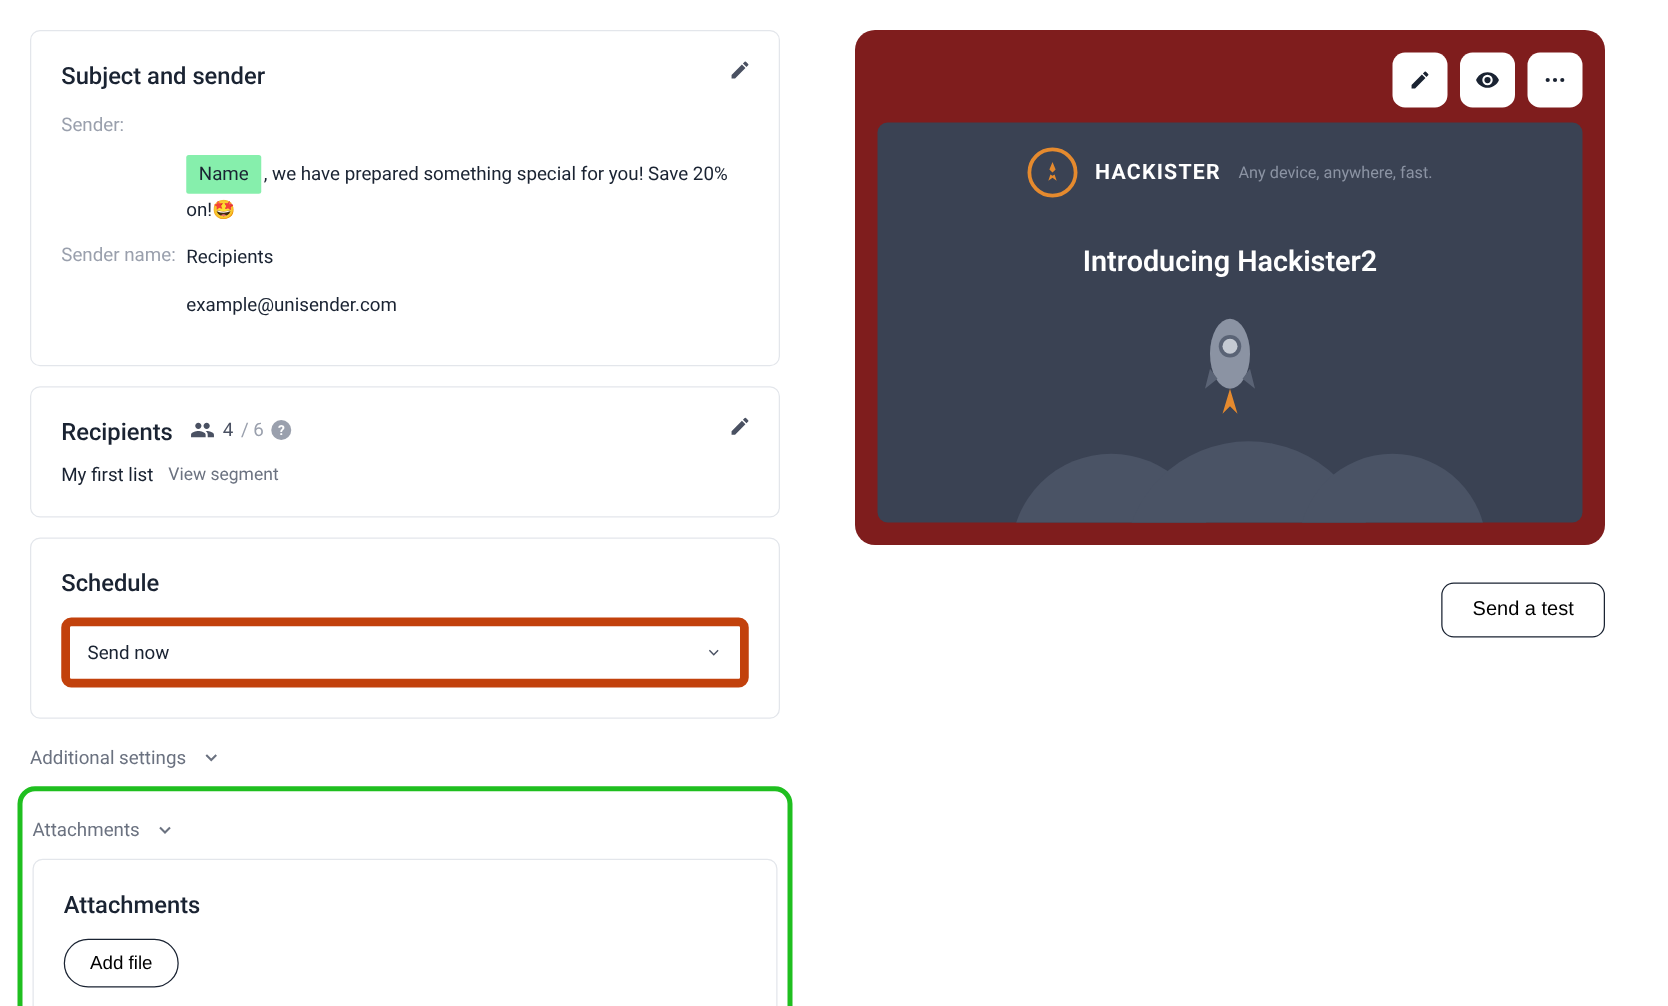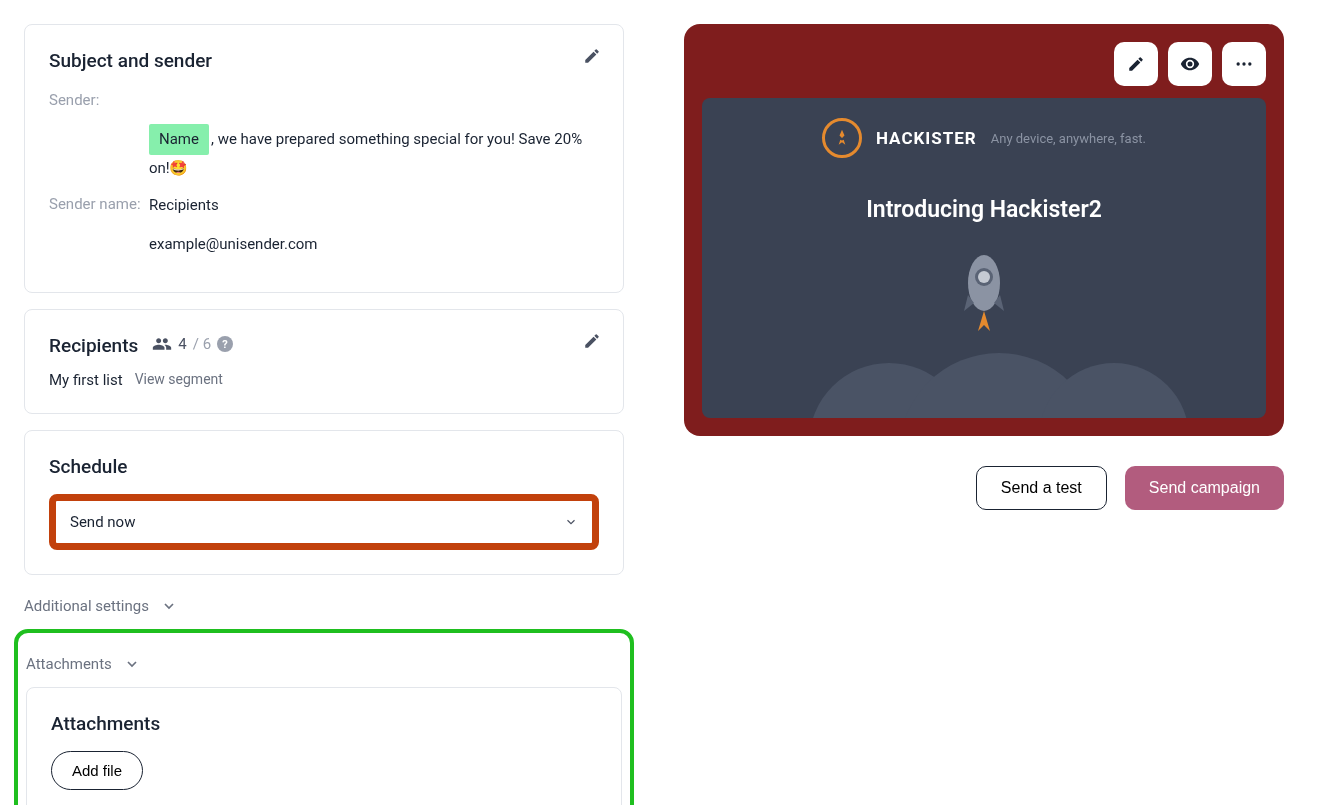--- a/index.html
+++ b/index.html
@@ -73,21 +73,21 @@
 }
 .recipients-header .card-title { margin-bottom: 0; }
 .count-badge { display: flex; align-items: center; gap: 6px; color: #4a5162; }
 .count-total { color: #9aa0ad; }
 .help-icon {
   width: 16px; height: 16px; border-radius: 50%;
   background: #9aa0ad; color: #fff;
   display: inline-flex; align-items: center; justify-content: center;
   font-size: 11px; font-weight: 700;
 }
-.list-line { display: flex; gap: 12px; }
+.list-line { display: flex; align-items: center; gap: 12px; }
 .list-name { color: #1a2332; font-size: 15px; }
 .view-segment { color: #6b7280; font-size: 14px; cursor: pointer; }
 
 .select {
   border: 7px solid #c2410c;
   border-radius: 8px;
   padding: 12px 14px;
   display: flex;
   justify-content: space-between;
   align-items: center;
@@ -356,16 +356,15 @@
             <div class="cloud" style="width:160px;height:160px;left:50px;bottom:-40px"></div>
             <div class="cloud" style="width:200px;height:200px;left:140px;bottom:-70px"></div>
             <div class="cloud" style="width:150px;height:150px;left:280px;bottom:-30px"></div>
           </div>
         </div>
       </div>
     </div>
 
     <div class="actions">
       <button class="btn-outline">Send a test</button>
-      <button class="btn-primary">Send campaign</button>
     </div>
   </div>
 </div>
 
 </body></html>

